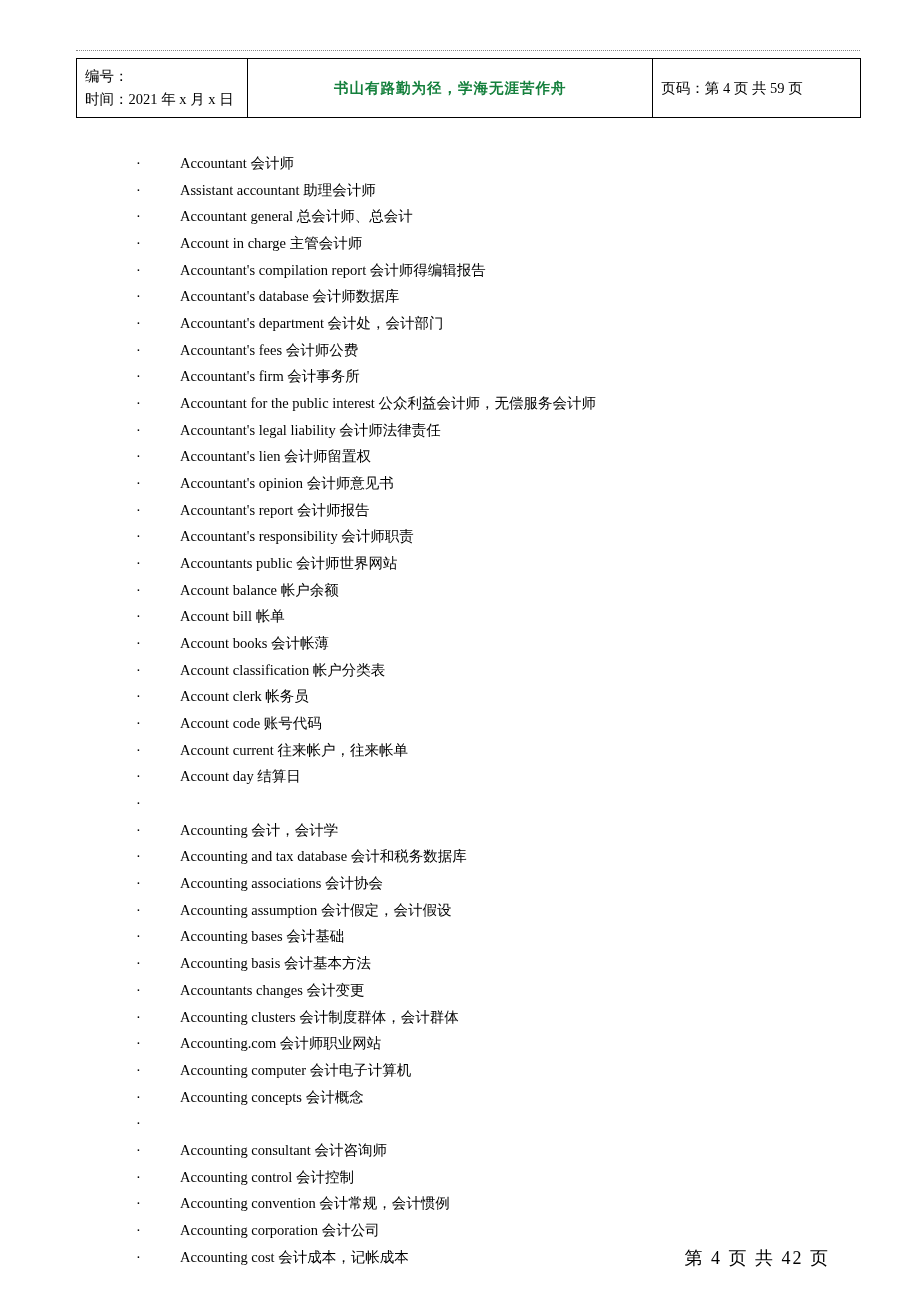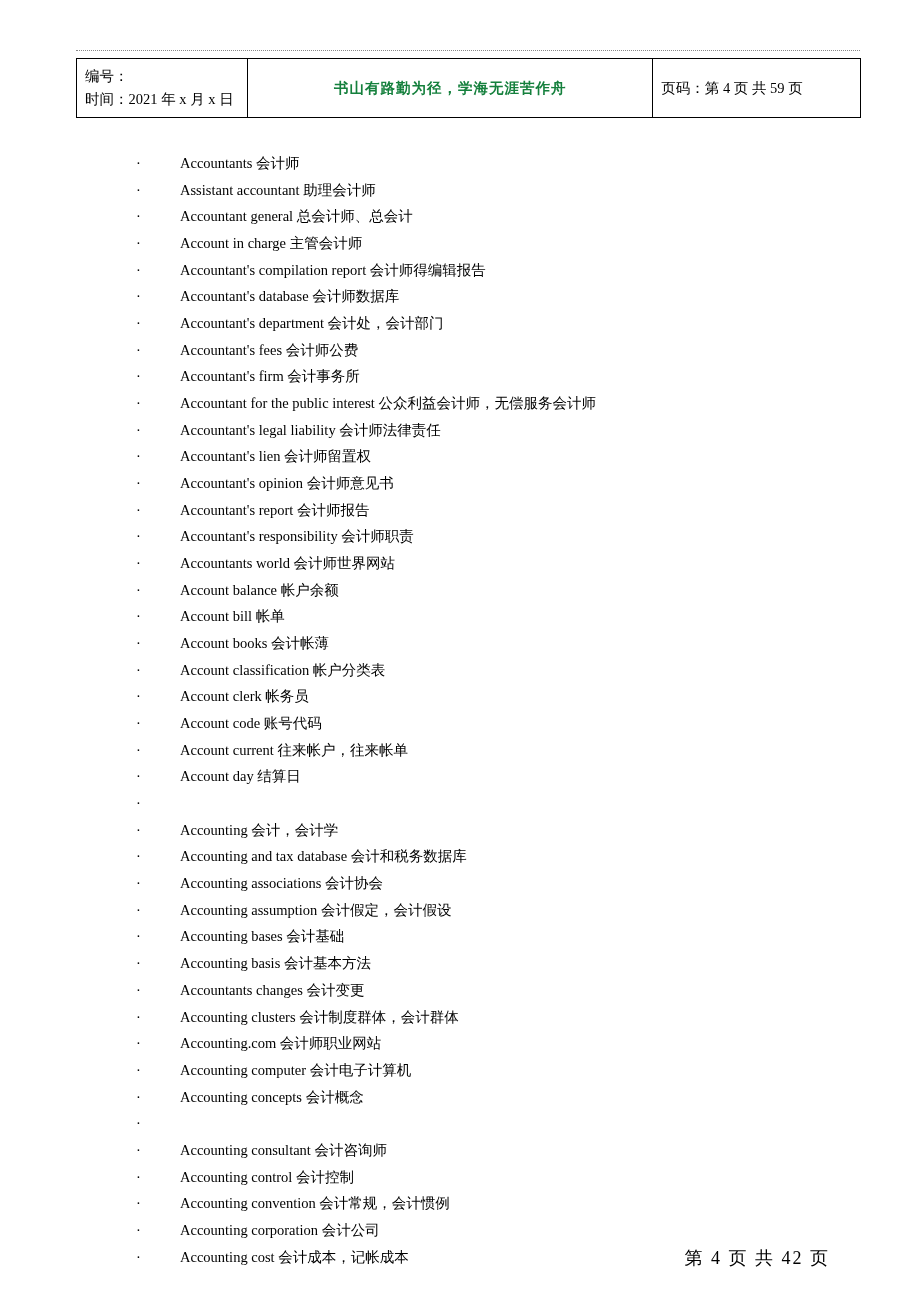--- a/index.html
+++ b/index.html
@@ -98,21 +98,21 @@
     </td>
     <td class="header-center">书山有路勤为径，学海无涯苦作舟</td>
     <td class="header-right">页码：第 4 页 共 59 页</td>
   </tr>
 </tbody>
   </table>
 
 <div class="content-area" id="terms-container">
     <div class="term-item">
       <span class="bullet">·</span>
-      <span class="term-text">Accountants  会计师</span>
+      <span class="term-text">Accountant  会计师</span>
     </div>
     <div class="term-item">
       <span class="bullet">·</span>
       <span class="term-text">Assistant accountant  助理会计师</span>
     </div>
     <div class="term-item">
       <span class="bullet">·</span>
       <span class="term-text">Accountant general  总会计师、总会计</span>
     </div>
     <div class="term-item">
@@ -158,21 +158,21 @@
     <div class="term-item">
       <span class="bullet">·</span>
       <span class="term-text">Accountant's report 会计师报告</span>
     </div>
     <div class="term-item">
       <span class="bullet">·</span>
       <span class="term-text">Accountant's responsibility  会计师职责</span>
     </div>
     <div class="term-item">
       <span class="bullet">·</span>
-      <span class="term-text">Accountants world  会计师世界网站</span>
+      <span class="term-text">Accountants public  会计师世界网站</span>
     </div>
     <div class="term-item">
       <span class="bullet">·</span>
       <span class="term-text">Account balance  帐户余额</span>
     </div>
     <div class="term-item">
       <span class="bullet">·</span>
       <span class="term-text">Account bill  帐单</span>
     </div>
     <div class="term-item">

